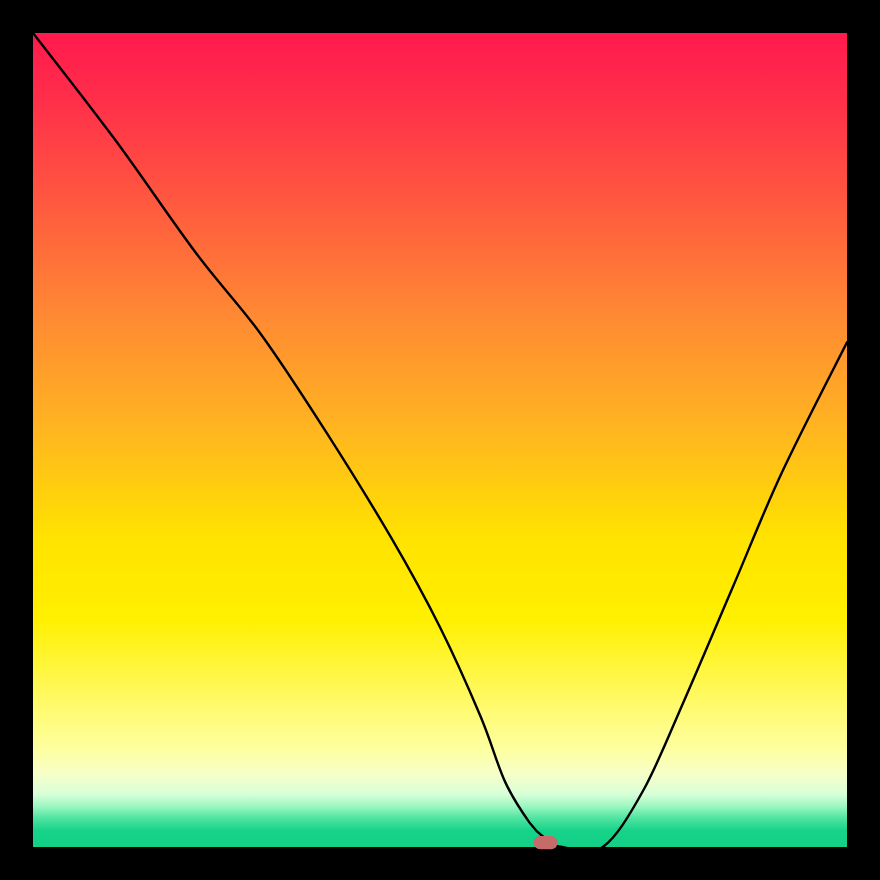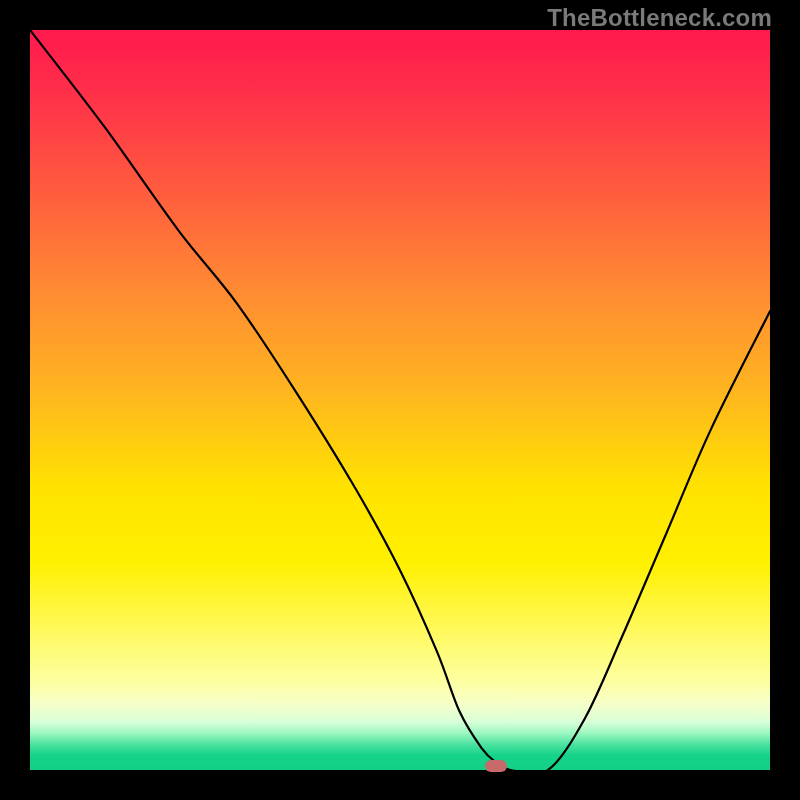--- a/index.html
+++ b/index.html
@@ -56,20 +56,19 @@
     font-size: 24px;
     font-weight: 600;
     color: #7a7a7a;
     letter-spacing: 0.2px;
   }
 </style>
 </head>
 <body>
 
 <div class="frame">
-  <div class="watermark">TheBottleneck.com</div>
   <div class="plot-area">
     <svg class="curve" viewBox="0 0 740 740" preserveAspectRatio="none">
       <path id="curve-path" fill="none" stroke="#000" stroke-width="2.2" stroke-linejoin="round" stroke-linecap="round" d="M 0.00 0.00 C 12.33 16.03, 49.33 62.90, 74.00 96.20 C 98.67 129.50, 125.80 170.20, 148.00 199.80 C 170.20 229.40, 187.47 246.67, 207.20 273.80 C 226.93 300.93, 246.67 331.77, 266.40 362.60 C 286.13 393.43, 308.33 429.20, 325.60 458.80 C 342.87 488.40, 356.43 513.07, 370.00 540.20 C 383.57 567.33, 397.13 598.17, 407.00 621.60 C 416.87 645.03, 421.80 664.77, 429.20 680.80 C 436.60 696.83, 445.23 709.17, 451.40 717.80 C 457.57 726.43, 461.27 728.90, 466.20 732.60 C 471.13 736.30, 472.37 738.77, 481.00 740.00 C 489.63 741.23, 505.67 748.63, 518.00 740.00 C 530.33 731.37, 542.67 710.40, 555.00 688.20 C 567.33 666.00, 578.43 637.63, 592.00 606.80 C 605.57 575.97, 621.60 537.73, 636.40 503.20 C 651.20 468.67, 663.53 436.60, 680.80 399.60 C 698.07 362.60, 730.13 300.93, 740.00 281.20"></path>
     </svg>
     <div id="marker" class="marker" style="left: 466.2px; top: 736px;"></div>
   </div>
 </div>
 
 </body></html>

